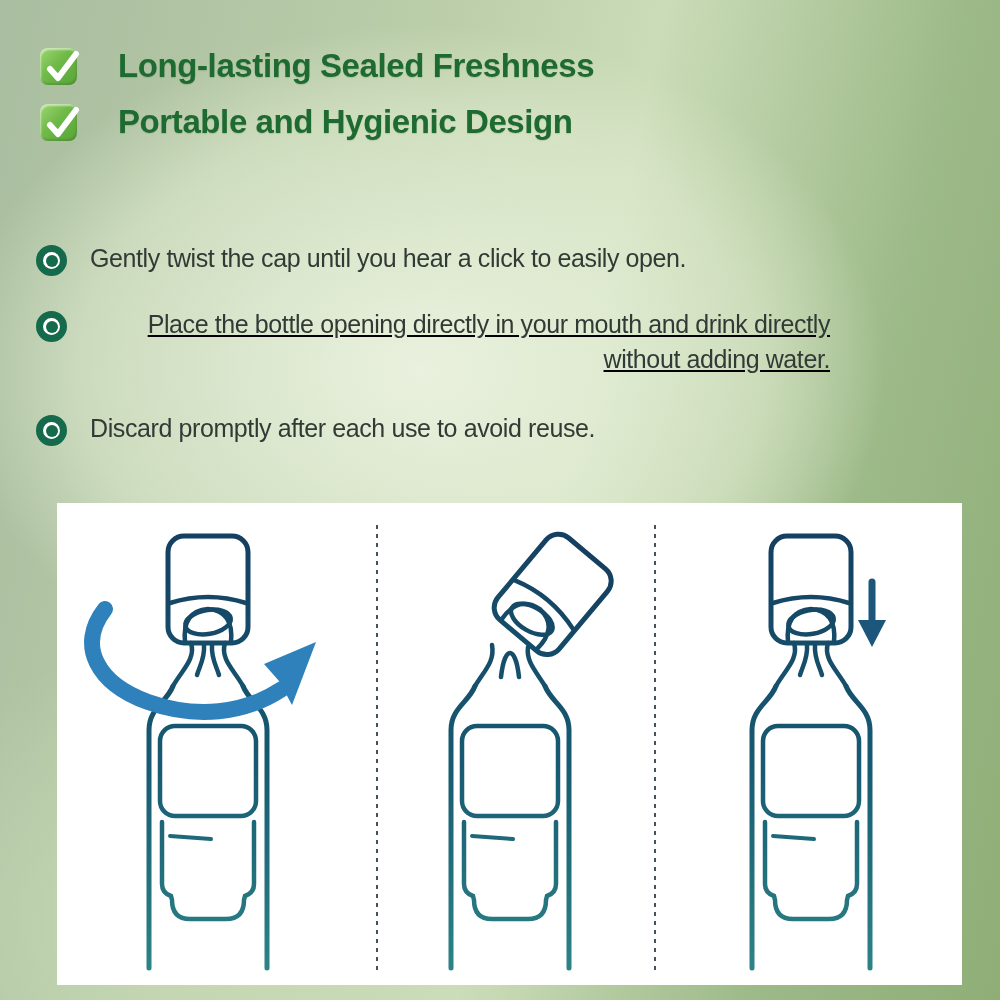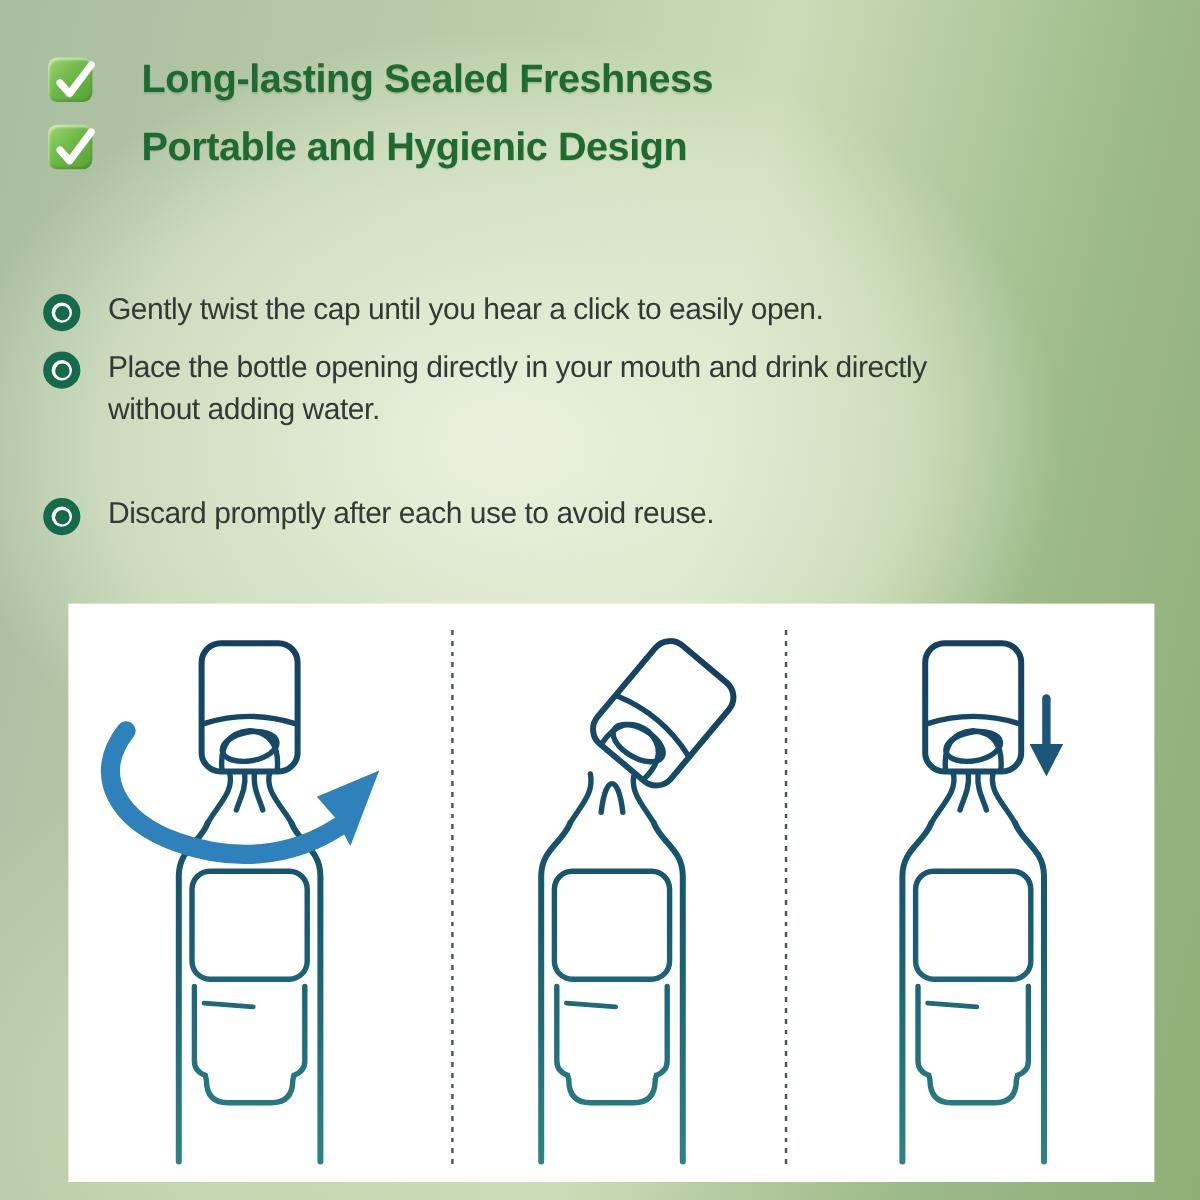--- a/index.html
+++ b/index.html
@@ -20,22 +20,22 @@
     background:linear-gradient(135deg,#9ed672 0%,#6fb948 45%,#58a338 100%);
     box-shadow:inset 1px 2px 2px rgba(255,255,255,0.55), inset -1px -2px 2px rgba(0,0,0,0.12);
   }
   .checkbox svg{position:absolute;left:3px;top:2px;overflow:visible;}
   .check-label{
     font-size:33px;font-weight:700;color:#1e6b31;letter-spacing:-0.4px;
     text-shadow:0 1px 1px rgba(0,0,0,0.12);white-space:nowrap;margin-left:26px;
   }
 
   
-  .bullet-row{position:absolute;left:36px;display:flex;align-items:flex-start;gap:23px;}
-  .bullet-row.b1{top:243px;} .bullet-row.b2{top:291px;} .bullet-row.b3{top:413px;}
+  .bullet-row{position:absolute;left:36px;display:flex;align-items:flex-start;gap:23px;text-align:right;}
+  .bullet-row.b1{top:243px;} .bullet-row.b2{top:309px;text-decoration:underline;} .bullet-row.b3{top:413px;}
   .target{
     width:31px;height:31px;border:7px solid #156a4b;border-radius:50%;
     box-sizing:border-box;flex:0 0 auto;margin-top:2px;background:#fff;
     display:flex;align-items:center;justify-content:center;
   }
   .target::after{content:"";width:12px;height:12px;border-radius:50%;background:#156a4b;}
   .bullet-text{
     font-size:25px;color:#323a36;letter-spacing:-0.4px;line-height:35px;margin-top:-2px;
   }
   .bullet-row.b2 .bullet-text{max-width:740px;}

